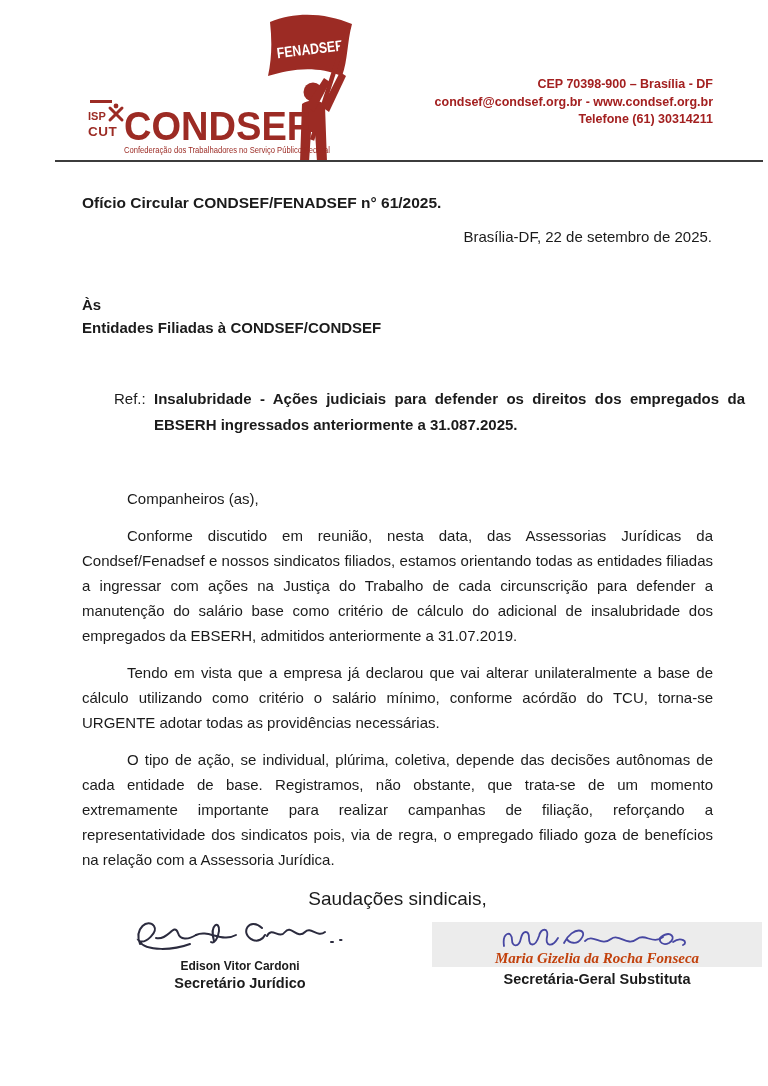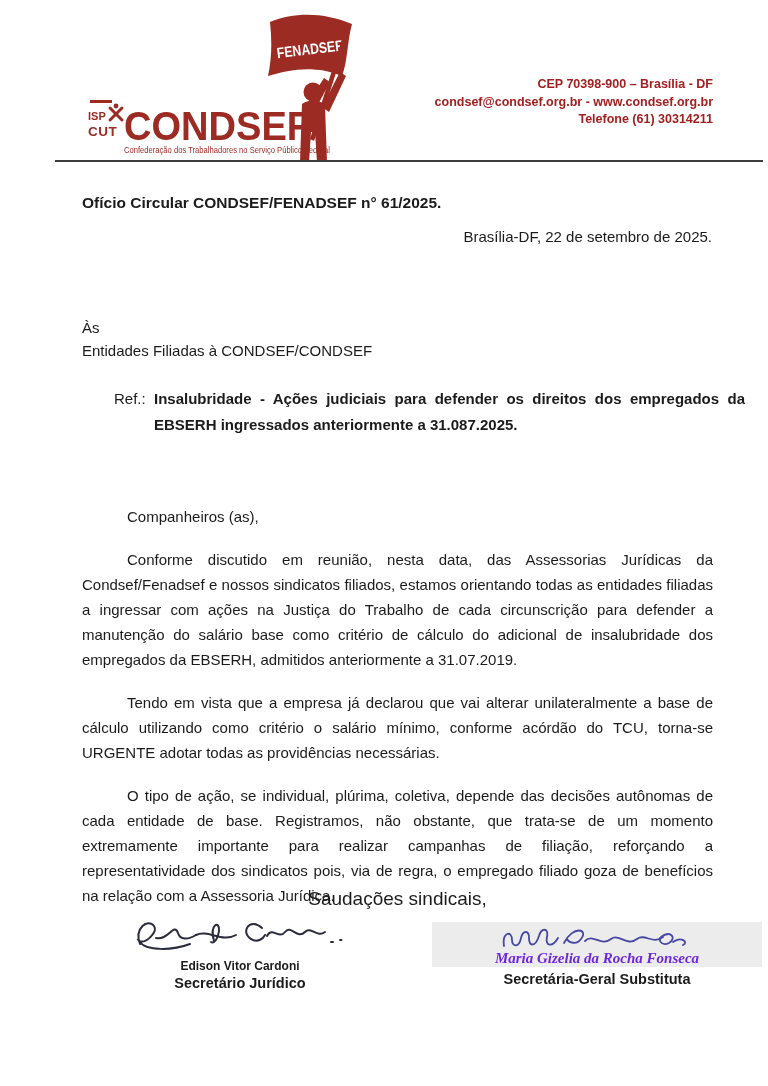--- a/index.html
+++ b/index.html
@@ -16,46 +16,46 @@
     position:absolute;right:55px;top:76px;text-align:right;
     font-weight:bold;font-size:12.5px;line-height:17.5px;color:#a32020;
   }
 
   .separator{position:absolute;top:160px;left:55px;width:708px;border-top:2px solid #3c3c3c;}
 
   
   .subject{position:absolute;left:82px;top:178px;font-size:15.5px;font-weight:bold;margin-top:16px;}
   .dateline{position:absolute;right:56px;top:228px;font-size:15px;}
 
-  .recipient{position:absolute;left:82px;top:316px;font-size:15px;font-weight:normal;line-height:23px;}
+  .recipient{position:absolute;left:82px;top:293px;font-size:15px;font-weight:bold;line-height:23px;}
 
   .ref{position:absolute;left:82px;top:386px;width:631px;display:flex;font-size:15px;line-height:26px;margin-left:32px;}
   .ref-label{flex:none;width:40px;}
   .ref-text{font-weight:bold;text-align:justify;}
 
   
   .body{position:absolute;left:82px;top:486px;width:631px;font-size:15px;line-height:25px;}
-  .body p{margin:18px 0 12px 0;text-align:justify;text-indent:45px;}
+  .body p{margin:0 0 12px 0;text-align:justify;text-indent:45px;}
   .body p.greeting{text-align:left;}
 
   .closing{position:absolute;left:82px;top:888px;width:631px;text-align:center;font-size:19px;}
 
   
   .sig-left{position:absolute;left:118px;top:914px;width:244px;text-align:center;}
   .sig-left .stroke{display:block;margin:0 auto;}
   .sig-name{font-weight:bold;font-size:12px;line-height:17px;}
   .sig-title{font-weight:bold;font-size:14.5px;line-height:17px;}
 
   .sig-right{position:absolute;left:432px;top:922px;width:330px;text-align:center;}
   .scan-box{position:relative;width:330px;height:45px;background:#ececec;}
   .scan-box svg{position:absolute;left:58px;top:0px;}
   .scan-name{
     position:absolute;left:0;bottom:0px;width:100%;
     font-family:"Liberation Serif", serif;font-style:italic;font-weight:bold;
-    font-size:15px;color:#6d28d9;
+    font-size:15px;color:#c2410c;
   }
   .sig-right .sig-title{margin-top:4px;}
 </style>
 </head>
 <body>
 
 <div class="page">
 
   <div class="logo">
     <svg width="292" height="150" viewBox="0 0 292 150">

